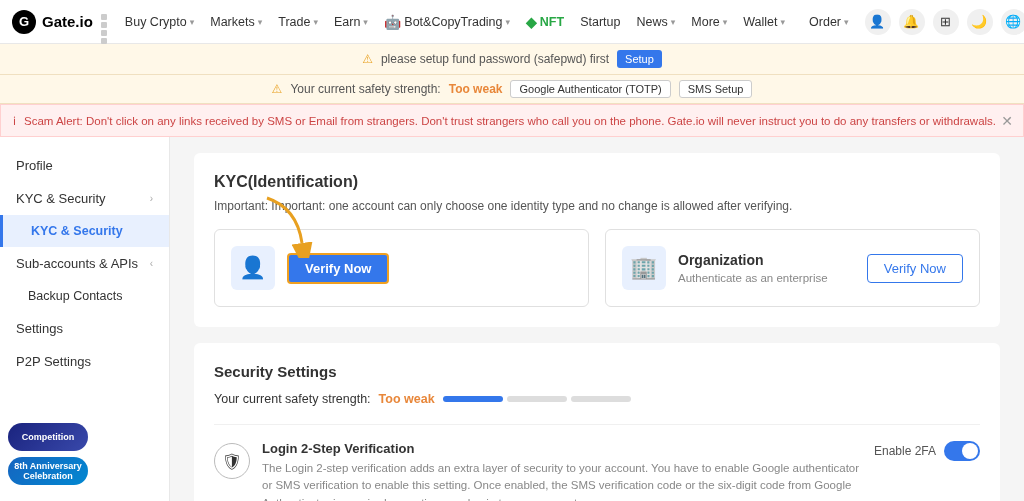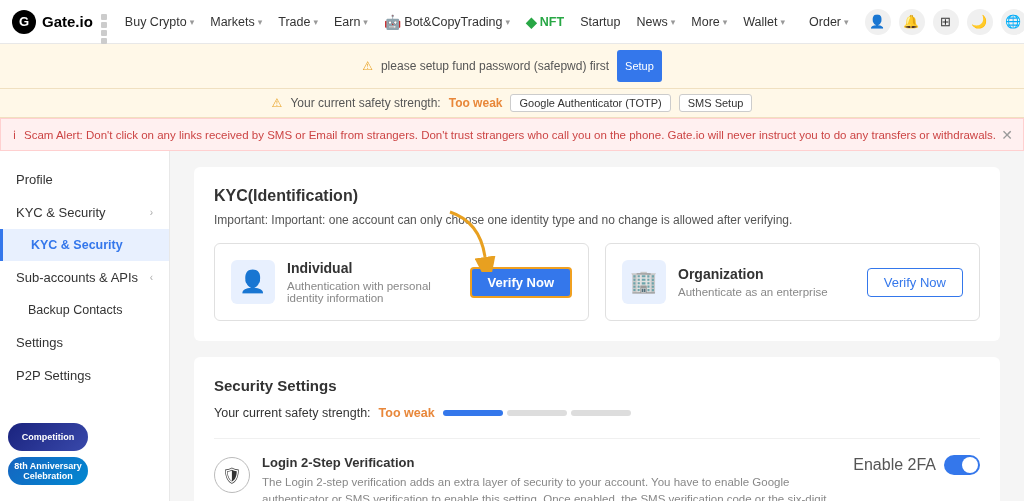--- a/index.html
+++ b/index.html
@@ -22,21 +22,21 @@
     .nft-green { color: #28a745; font-weight: 600; }
     .nav-right { margin-left: auto; display: flex; align-items: center; gap: 8px; }
     .nav-icon-circle { width: 26px; height: 26px; border-radius: 50%; background: #f0f0f0; display: flex; align-items: center; justify-content: center; font-size: 13px; cursor: pointer; }
 
     
     .alert-bars { background: #fff8e8; }
     .alert-bar-top {
       background: #fff8e8; padding: 6px 12px; display: flex; align-items: center; justify-content: center; gap: 8px; font-size: 12px; color: #555; border-bottom: 1px solid #f0e0c0;
     }
     .alert-bar-top .setup-btn {
-      background: #3477eb; color: #fff; border: none; border-radius: 3px; padding: 10px 8px; font-size: 11px; cursor: pointer;
+      background: #3477eb; color: #fff; border: none; border-radius: 3px; padding: 3px 8px; font-size: 11px; cursor: pointer;
     }
     .alert-bar-2 { background: #fff8e8; padding: 5px 12px; display: flex; align-items: center; justify-content: center; gap: 8px; font-size: 12px; color: #555; border-bottom: 1px solid #f0e0c0; }
     .totp-btn, .sms-btn { background: #fff; border: 1px solid #ccc; border-radius: 3px; padding: 2px 8px; font-size: 11px; cursor: pointer; color: #333; }
     .too-weak { color: #e8873a; font-weight: 600; }
 
     
     .scam-alert { background: #fff0f0; border: 1px solid #ffd0d0; padding: 8px 12px; display: flex; align-items: center; gap: 8px; font-size: 11.5px; color: #cc4444; margin-bottom: 0; position: relative; }
     .scam-alert .close-x { position: absolute; right: 10px; top: 50%; transform: translateY(-50%); cursor: pointer; font-size: 14px; color: #999; }
 
     
@@ -74,21 +74,21 @@
     .bar-blue { background: #3477eb; }
     .bar-gray { background: #ddd; }
 
     
     .security-item { border-top: 1px solid #f0f0f0; padding: 16px 0; display: flex; align-items: flex-start; gap: 12px; }
     .sec-icon { width: 36px; height: 36px; border-radius: 50%; border: 1.5px solid #bbb; display: flex; align-items: center; justify-content: center; font-size: 16px; flex-shrink: 0; margin-top: 2px; }
     .sec-info { flex: 1; }
     .sec-title { font-size: 13px; font-weight: 600; margin-bottom: 4px; }
     .sec-desc { font-size: 11.5px; color: #888; line-height: 1.5; }
     .sec-right { margin-left: auto; display: flex; align-items: center; gap: 8px; flex-shrink: 0; }
-    .enable-label { font-size: 16px; color: #555; }
+    .enable-label { font-size: 12px; color: #555; }
     .toggle-on { width: 36px; height: 20px; background: #3477eb; border-radius: 10px; position: relative; cursor: pointer; }
     .toggle-on::after { content: ''; position: absolute; right: 2px; top: 2px; width: 16px; height: 16px; background: #fff; border-radius: 50%; }
 
     
     .bottom-badges { position: fixed; bottom: 16px; left: 8px; display: flex; flex-direction: column; gap: 6px; z-index: 100; }
     .badge-pill { width: 80px; height: 28px; border-radius: 14px; display: flex; align-items: center; justify-content: center; font-size: 9px; font-weight: 600; color: #fff; text-align: center; padding: 0 6px; cursor: pointer; }
     .badge-competition { background: linear-gradient(135deg, #1a237e, #3949ab); }
     .badge-anniversary { background: linear-gradient(135deg, #1565c0, #0288d1); }
   </style>
 </head>
@@ -214,24 +214,20 @@
 
     <div class="kyc-section">
       <h2 class="kyc-title">KYC(Identification)</h2>
       <p class="kyc-notice">
         <span>Important: </span><span>Important: one account can only choose one identity type and no change is allowed after verifying.</span>
       </p>
       <div class="kyc-cards">
 
         <div class="kyc-card">
           <div class="kyc-card-icon">👤</div>
-          <div class="kyc-card-info">
-            <div class="kyc-card-title">Individual</div>
-            <div class="kyc-card-desc">Authentication with personal identity information</div>
-          </div>
           <div style="position:relative;">
             
             <svg width="80" height="70" style="position:absolute;top:-65px;left:-40px;pointer-events:none;">
               <defs>
                 <marker id="arrowhead" markerWidth="10" markerHeight="7" refX="0" refY="3.5" orient="auto">
                   <polygon points="0 0, 10 3.5, 0 7" fill="#e8a020"></polygon>
                 </marker>
               </defs>
               <path d="M 20 10 Q 50 20 55 55" stroke="#e8a020" stroke-width="3" fill="none" marker-end="url(#arrowhead)"></path>
             </svg>

